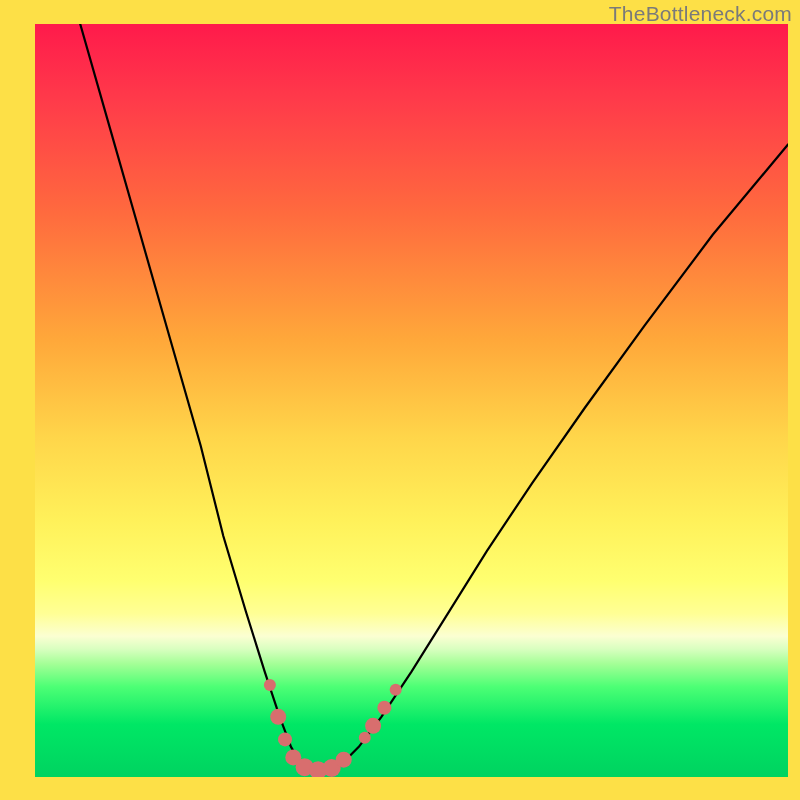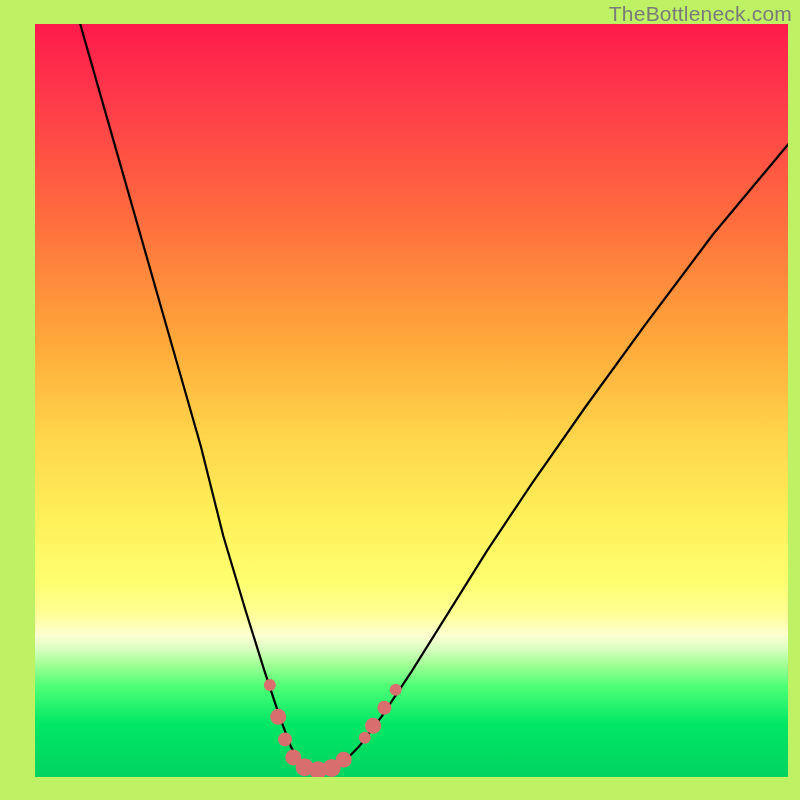--- a/index.html
+++ b/index.html
@@ -10,21 +10,21 @@
     background: #000;
     overflow: hidden;
     font-family: Arial, Helvetica, sans-serif;
   }
   .frame {
     position: absolute;
     left: 0;
     top: 0;
     width: 800px;
     height: 800px;
-    background: #bef264;
+    background: #fde047;
   }
   .plot {
     position: absolute;
     left: 35px;
     top: 24px;
     width: 753px;
     height: 753px;
     background: linear-gradient(to bottom,
       #ff1a4b 0%,
       #ff3a4a 10%,

